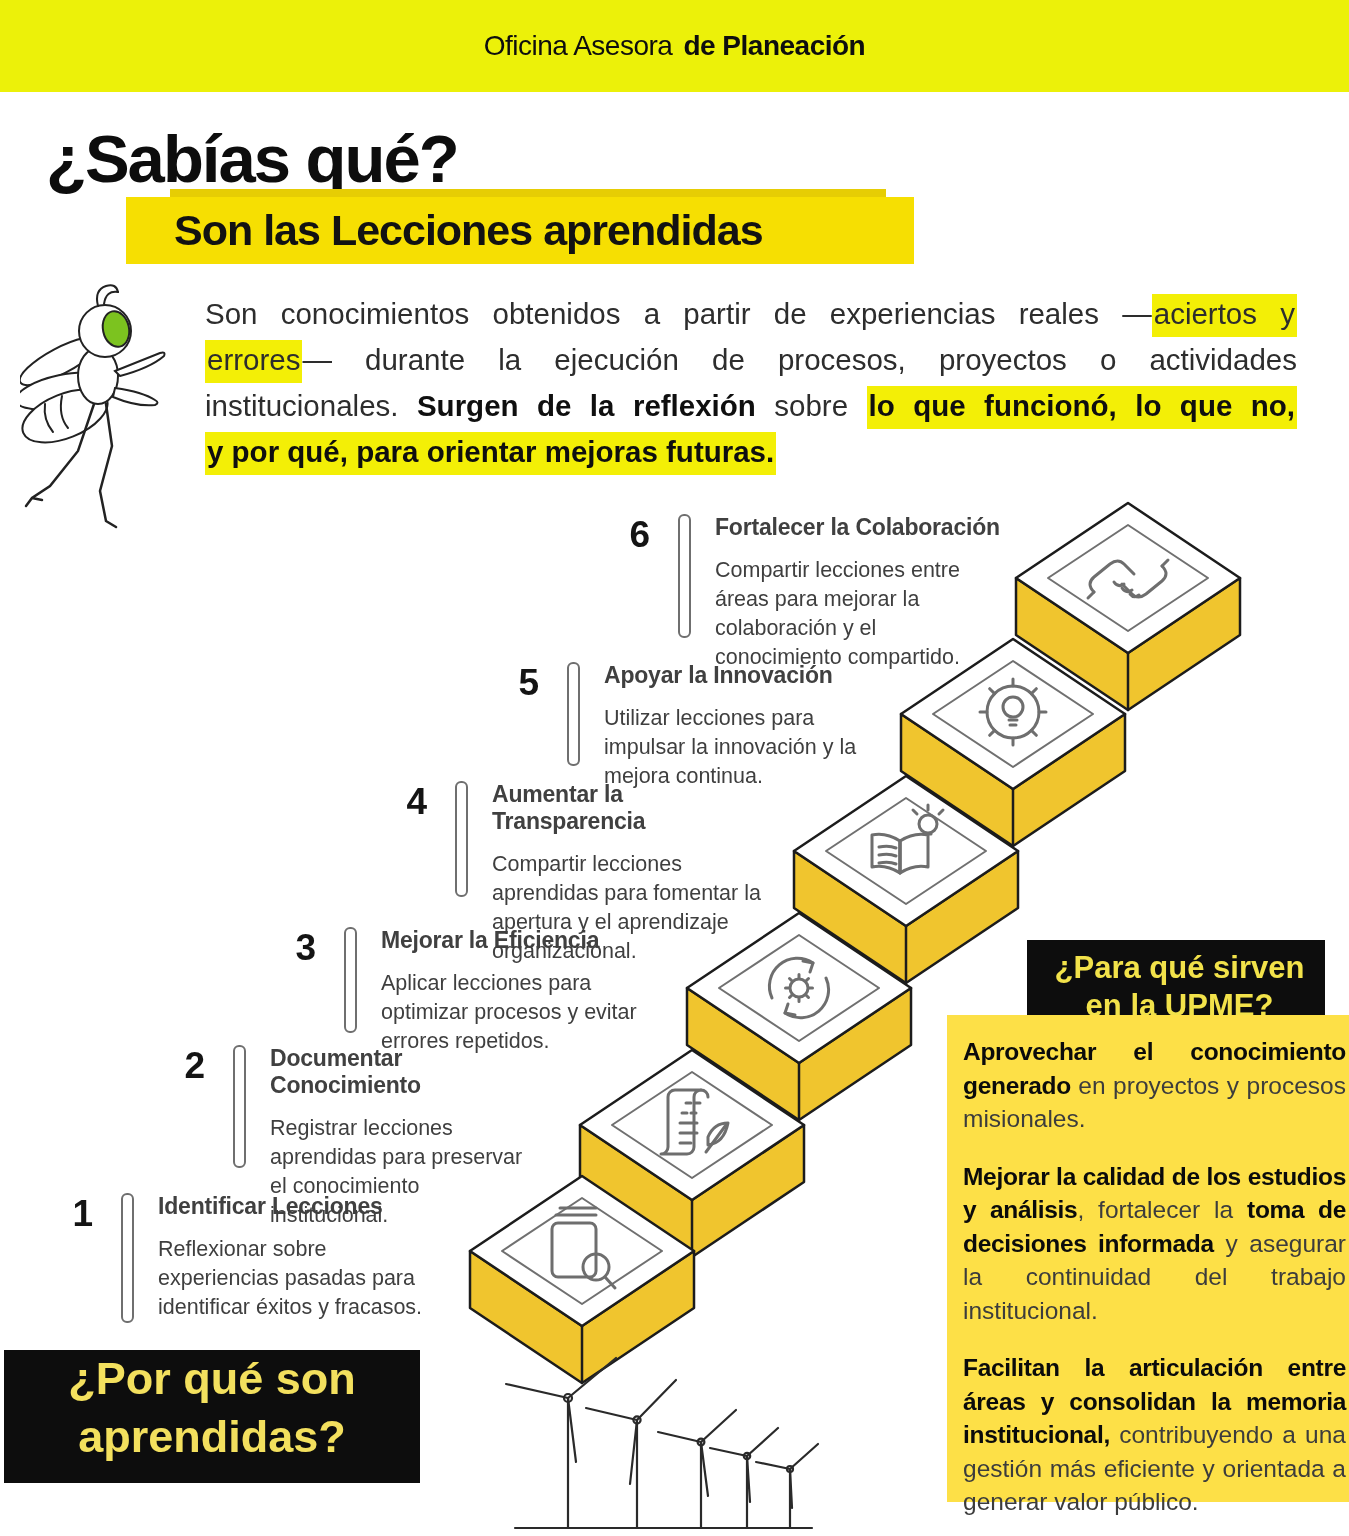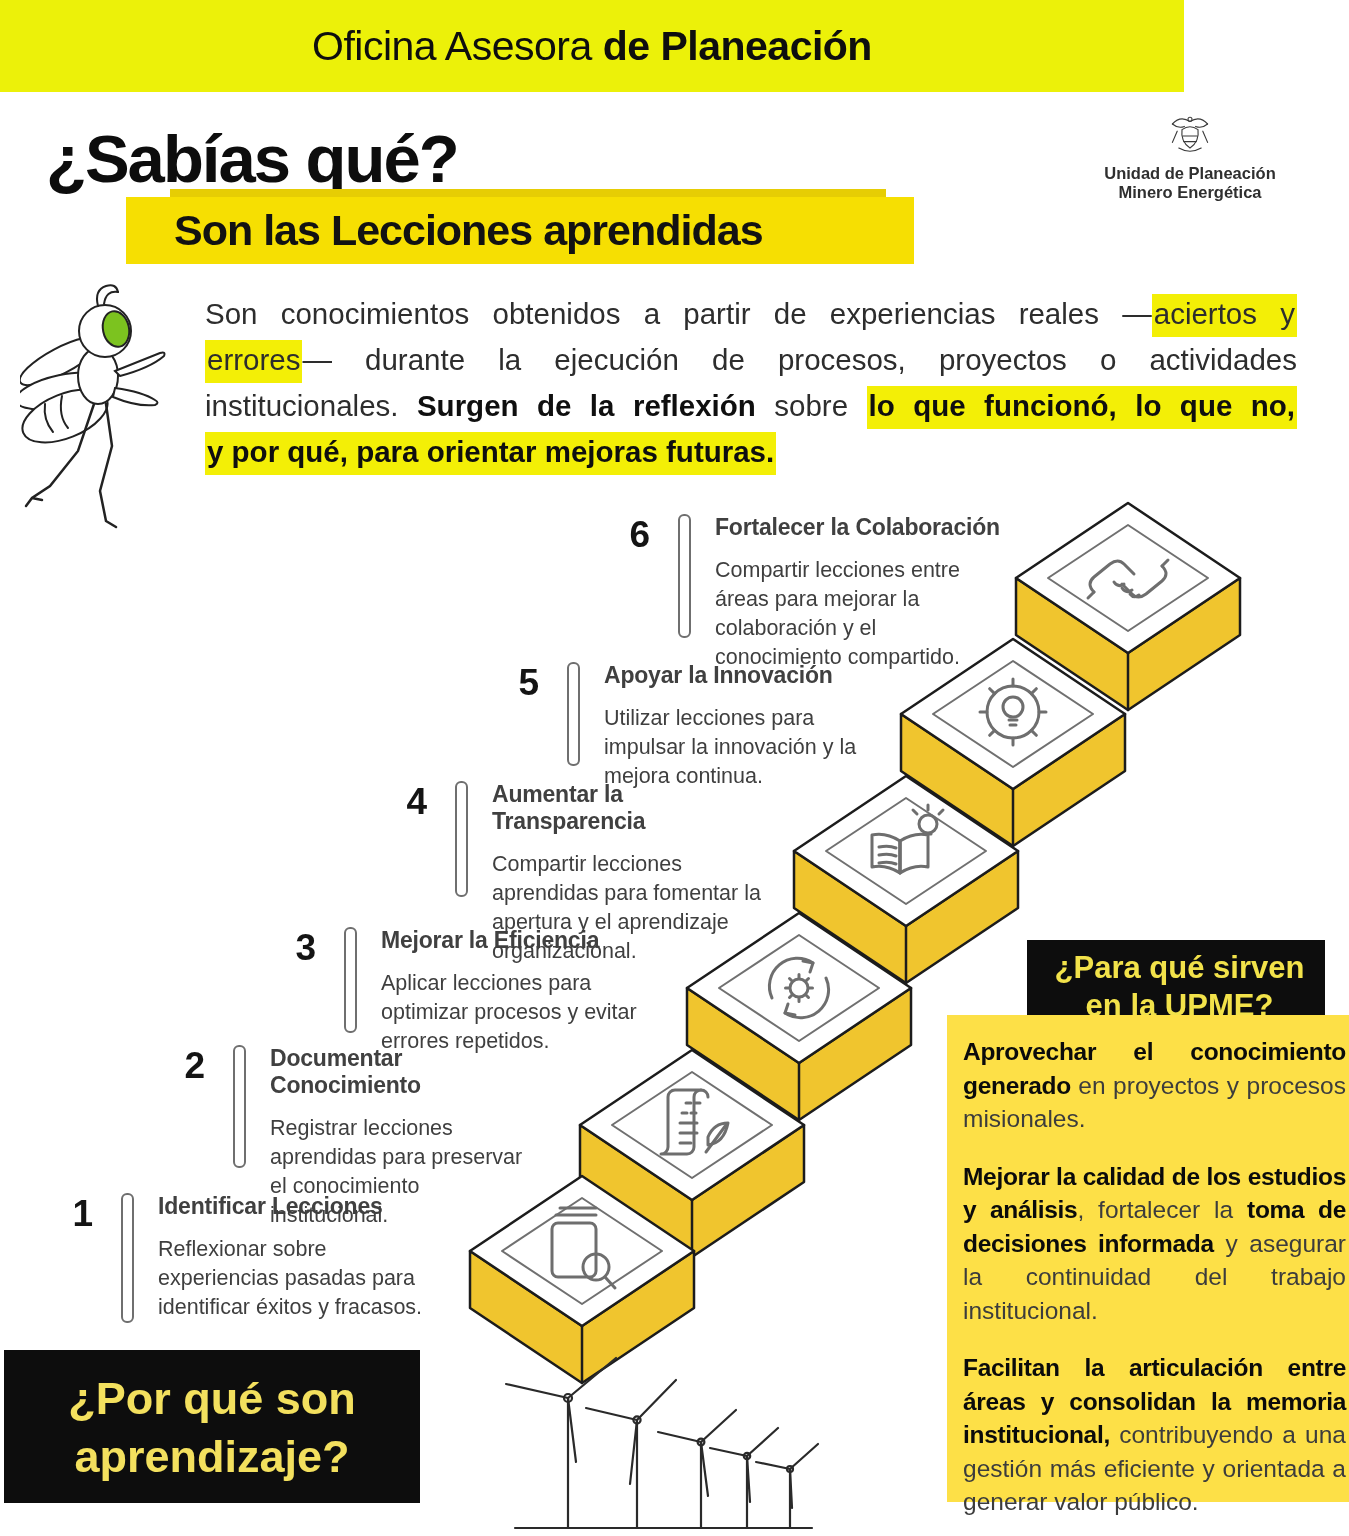--- a/index.html
+++ b/index.html
@@ -1,22 +1,22 @@
 <!DOCTYPE html>
 <html><head>
 <meta charset="utf-8">
 <style>
   html,body{margin:0;padding:0;background:#ffffff;}
   .canvas{position:relative;width:1349px;height:1536px;overflow:hidden;background:#ffffff;
           font-family:"Liberation Sans", sans-serif;color:#1a1a1a;}
   .abs{position:absolute;}
 
   
-  .banner{left:0;top:0;width:1184px;height:92px;background:#ecf109;
-          display:flex;align-items:center;justify-content:center;font-size:41px;letter-spacing:-0.5px;color:#0e0e0e;}
+  .banner{left:0;top:0;width:1349px;height:92px;background:#ecf109;
+          display:flex;align-items:center;justify-content:center;font-size:28px;letter-spacing:-0.5px;color:#0e0e0e;}
   .banner b{margin-left:11px;}
 
   
   .sabias{left:46px;top:104px;font-size:67px;font-weight:bold;letter-spacing:-2px;color:#0d0d0d;margin-top:16px;}
 
   
   .logo{left:1100px;top:112px;width:180px;text-align:center;}
   .logo .org{font-size:16.5px;font-weight:bold;color:#2f2f2f;line-height:19px;margin-top:4px;}
 
   
@@ -43,50 +43,34 @@
   .upme-head{top:940px;left:1027px;width:291px;background:#0d0d0d;color:#f2e24a;
              text-align:center;font-weight:bold;font-size:31px;line-height:38px;padding:9px 0 10px 7px;}
   .upme-body{left:947px;top:1015px;width:383px;height:447px;background:#fde047;padding:20px 16px;
              font-size:24.5px;line-height:33.5px;color:#3c3c3c;text-align:justify;}
   .upme-body p{margin:0 0 24px 0;}
   .upme-body p:last-child{margin-bottom:0;}
   .upme-body b{color:#0b0b0b;letter-spacing:-0.3px;}
 
   
   .importance{left:4px;top:1350px;width:416px;height:133px;background:#0d0d0d;color:#f3e05e;
-              text-align:center;font-size:45px;font-weight:bold;line-height:58px;padding-top:20px;}
+              text-align:center;font-size:45px;font-weight:bold;line-height:58px;padding-top:0;}
 </style>
 </head>
 <body>
 
 <div class="canvas">
 
   <div class="abs banner">
     <span>Oficina Asesora</span>
     <b>de Planeación</b>
   </div>
 
   <div class="abs sabias">¿Sabías qué?</div>
 
-  <div class="abs logo">
-    <svg width="48" height="48" viewBox="0 0 60 60" style="display:block;margin:0 auto;" fill="none" stroke="#3a3a3a" stroke-width="1.4" stroke-linecap="round">
-      <path d="M 8,15 Q 18,4 30,12 Q 42,4 52,15"></path>
-      <path d="M 8,15 Q 15,21 23,18"></path>
-        <path d="M 52,15 Q 45,21 37,18"></path>
-      <circle cx="30" cy="9" r="2.5"></circle>
-      <path d="M 20,22 q 10,-7 20,0 q 2,15 -10,23 q -12,-8 -10,-23 z"></path>
-      <path d="M 21,30 h 18"></path>
-        <path d="M 22,37 h 16"></path>
-      <path d="M 14,24 l -6,14"></path>
-        <path d="M 46,24 l 6,14"></path>
-      <path d="M 16,45 q 14,8 28,0"></path>
-    </svg>
-    <div class="org">Unidad de Planeación</div>
-    <div class="org" style="margin-top:0;">Minero Energética</div>
-  </div>
 
   <div class="abs sub-band"></div>
   <div class="abs sub-box">
     <span>Son las Lecciones aprendidas</span>
   </div>
 
   <div class="abs intro">
     <div class="ln"><span>Son conocimientos obtenidos a partir de experiencias reales —</span><span class="hl">aciertos y</span></div>
     <div class="ln"><span class="hl">errores</span><span>— durante la ejecución de procesos, proyectos o actividades</span></div>
     <div class="ln"><span>institucionales. </span><b>Surgen de la reflexión</b><span> sobre </span><b class="hl">lo que funcionó, lo que no,</b></div>
@@ -253,21 +237,21 @@
     <div>en la UPME?</div>
   </div>
   <div class="abs upme-body">
     <p><b>Aprovechar el conocimiento generado</b><span> en proyectos y procesos misionales.</span></p>
     <p><b>Mejorar la calidad de los estudios y análisis</b><span>, fortalecer la </span><b>toma de decisiones informada</b><span> y asegurar la continuidad del trabajo institucional.</span></p>
     <p><b>Facilitan la articulación entre áreas y consolidan la memoria institucional,</b><span> contribuyendo a una gestión más eficiente y orientada a generar valor público.</span></p>
   </div>
 
   <div class="abs importance">
     <div>¿Por qué son</div>
-    <div>aprendizaje?</div>
+    <div>aprendidas?</div>
   </div>
 
   <svg class="abs" style="left:440px;top:1336px;" width="460" height="200" viewBox="0 0 460 200" fill="none" stroke="#2a2a2a" stroke-width="2.2" stroke-linecap="round">
     <path d="M 75,192 H 372"></path>
     <path d="M 128,62 V 192"></path>
       <path d="M 128,62 L 176,22"></path>
       <path d="M 128,62 L 66,48"></path>
       <path d="M 128,62 L 136,126"></path>
       <circle cx="128" cy="62" r="4"></circle>
     <path d="M 197,84 V 192"></path>

